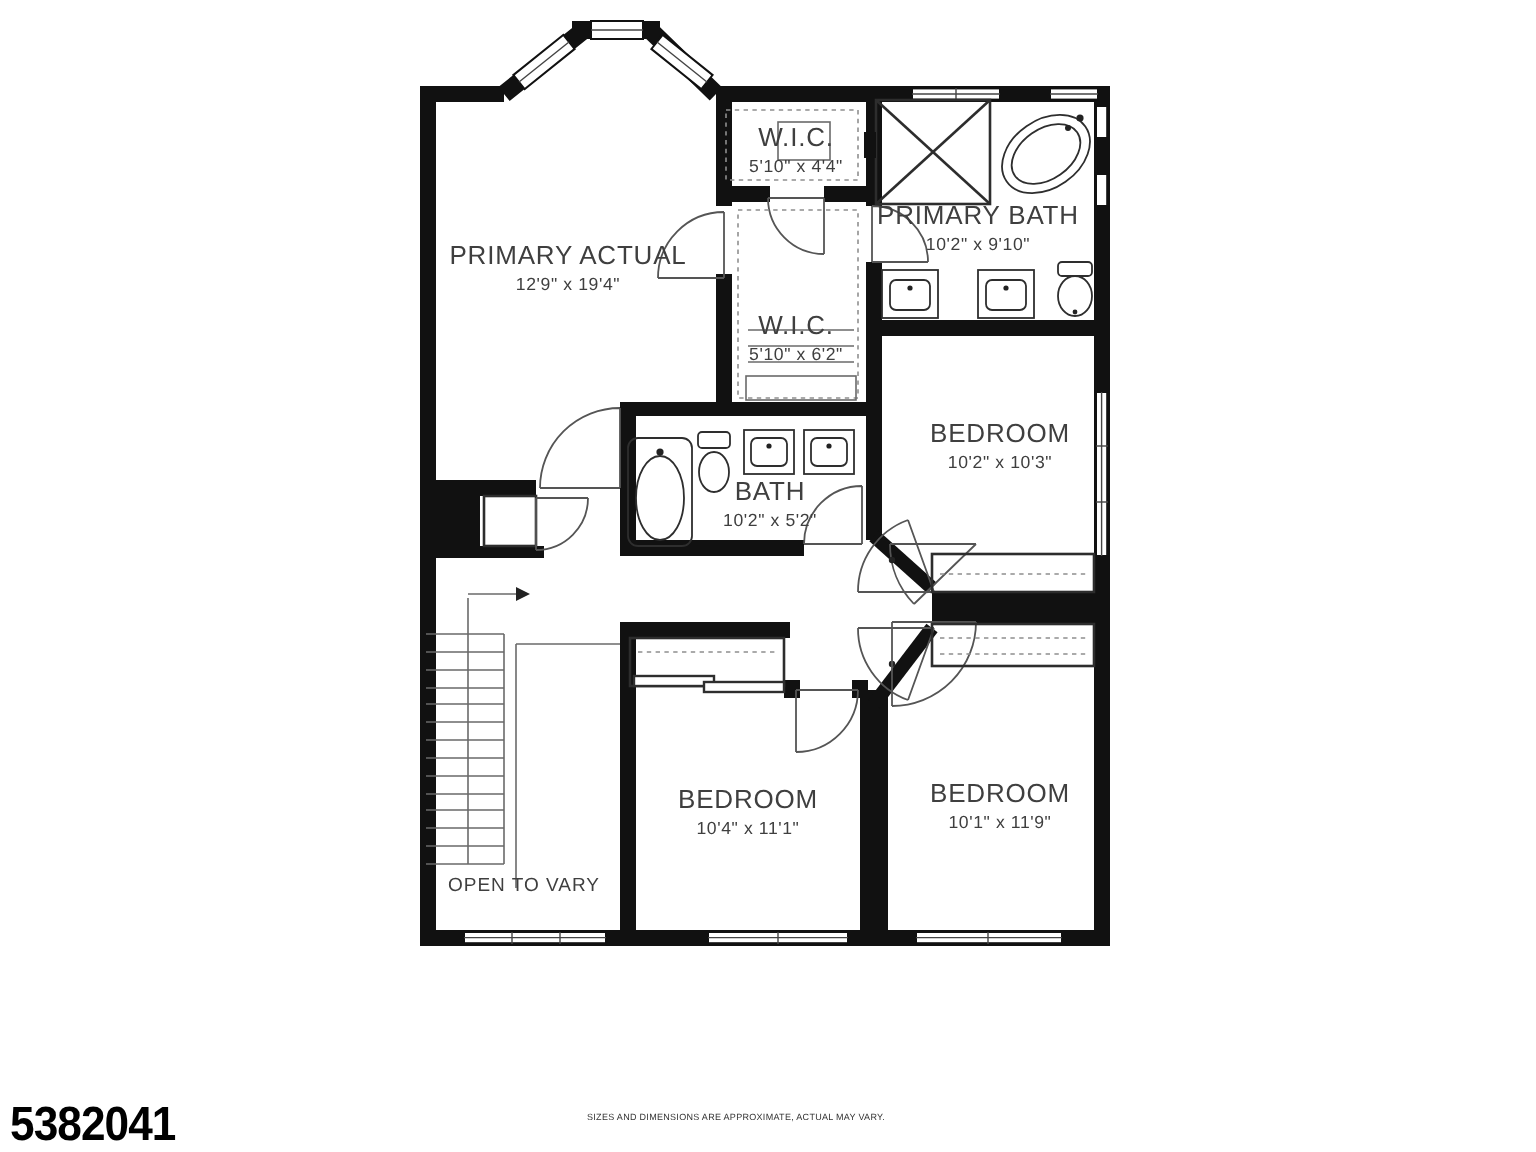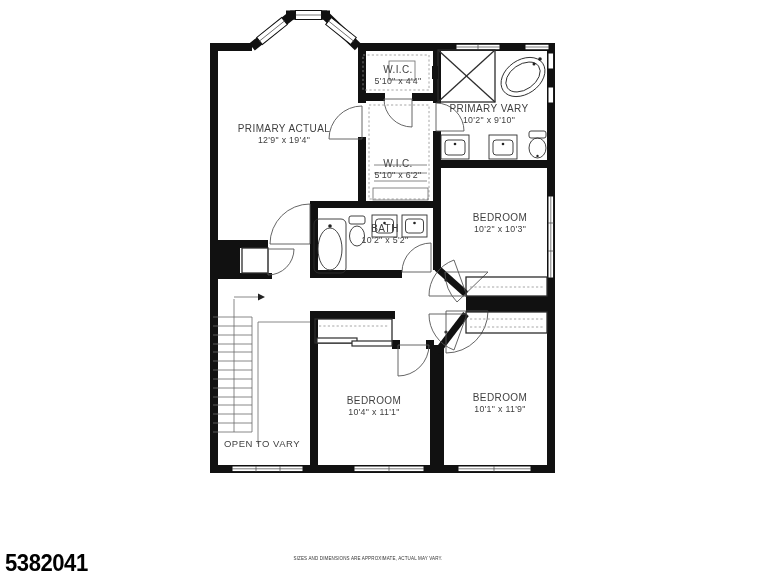--- a/index.html
+++ b/index.html
@@ -14,21 +14,21 @@
   .wnl{fill:none;stroke:#444;stroke-width:.7}
   .md{fill:none;stroke:#2d2d2d;stroke-width:1.3}
   .ln{fill:none;stroke:var(--line);stroke-width:.8}
   .dsh{fill:none;stroke:#8f8f8f;stroke-width:.8;stroke-dasharray:2.2 2.2}
   .arc{fill:none;stroke:#555;stroke-width:.9}
   .fx{fill:#fff;stroke:#2e2e2e;stroke-width:1.2}
   .fxt{fill:none;stroke:#2e2e2e;stroke-width:.9}
   .dot{fill:#222}
   .room-label{position:absolute;transform:translate(-50%,-50%);text-align:center;color:var(--label);
               white-space:nowrap;line-height:1.3;}
-  .room-name{font-size:10px;letter-spacing:.4px;}
+  .room-name{font-size:13px;letter-spacing:.4px;}
   .room-dims{font-size:8.8px;letter-spacing:.3px;}
   .annotation{position:absolute;transform:translate(-50%,-50%);font-size:9.5px;letter-spacing:.5px;
               color:var(--label);white-space:nowrap;}
   .listing-id{position:absolute;left:5px;top:549px;font-size:24px;font-weight:600;color:#000;
               letter-spacing:-.5px;transform:scaleX(.92);transform-origin:left;}
   .disclaimer{position:absolute;left:368px;top:556px;transform:translateX(-50%);font-size:4.5px;
               letter-spacing:.15px;color:#333;white-space:nowrap;}
 </style>
 </head>
 <body>
@@ -215,28 +215,28 @@
 
   <div class="room-label" style="left:284px;top:134px">
     <div class="room-name">PRIMARY ACTUAL</div>
     <div class="room-dims">12'9" x 19'4"</div>
   </div>
   <div class="room-label" style="left:398px;top:75px">
     <div class="room-name">W.I.C.</div>
     <div class="room-dims">5'10" x 4'4"</div>
   </div>
   <div class="room-label" style="left:489px;top:114px">
-    <div class="room-name">PRIMARY VARY</div>
+    <div class="room-name">PRIMARY BATH</div>
     <div class="room-dims">10'2" x 9'10"</div>
   </div>
   <div class="room-label" style="left:398px;top:169px">
     <div class="room-name">W.I.C.</div>
     <div class="room-dims">5'10" x 6'2"</div>
   </div>
-  <div class="room-label" style="left:385px;top:234px">
+  <div class="room-label" style="left:385px;top:252px">
     <div class="room-name">BATH</div>
     <div class="room-dims">10'2" x 5'2"</div>
   </div>
   <div class="room-label" style="left:500px;top:223px">
     <div class="room-name">BEDROOM</div>
     <div class="room-dims">10'2" x 10'3"</div>
   </div>
   <div class="room-label" style="left:374px;top:406px">
     <div class="room-name">BEDROOM</div>
     <div class="room-dims">10'4" x 11'1"</div>

